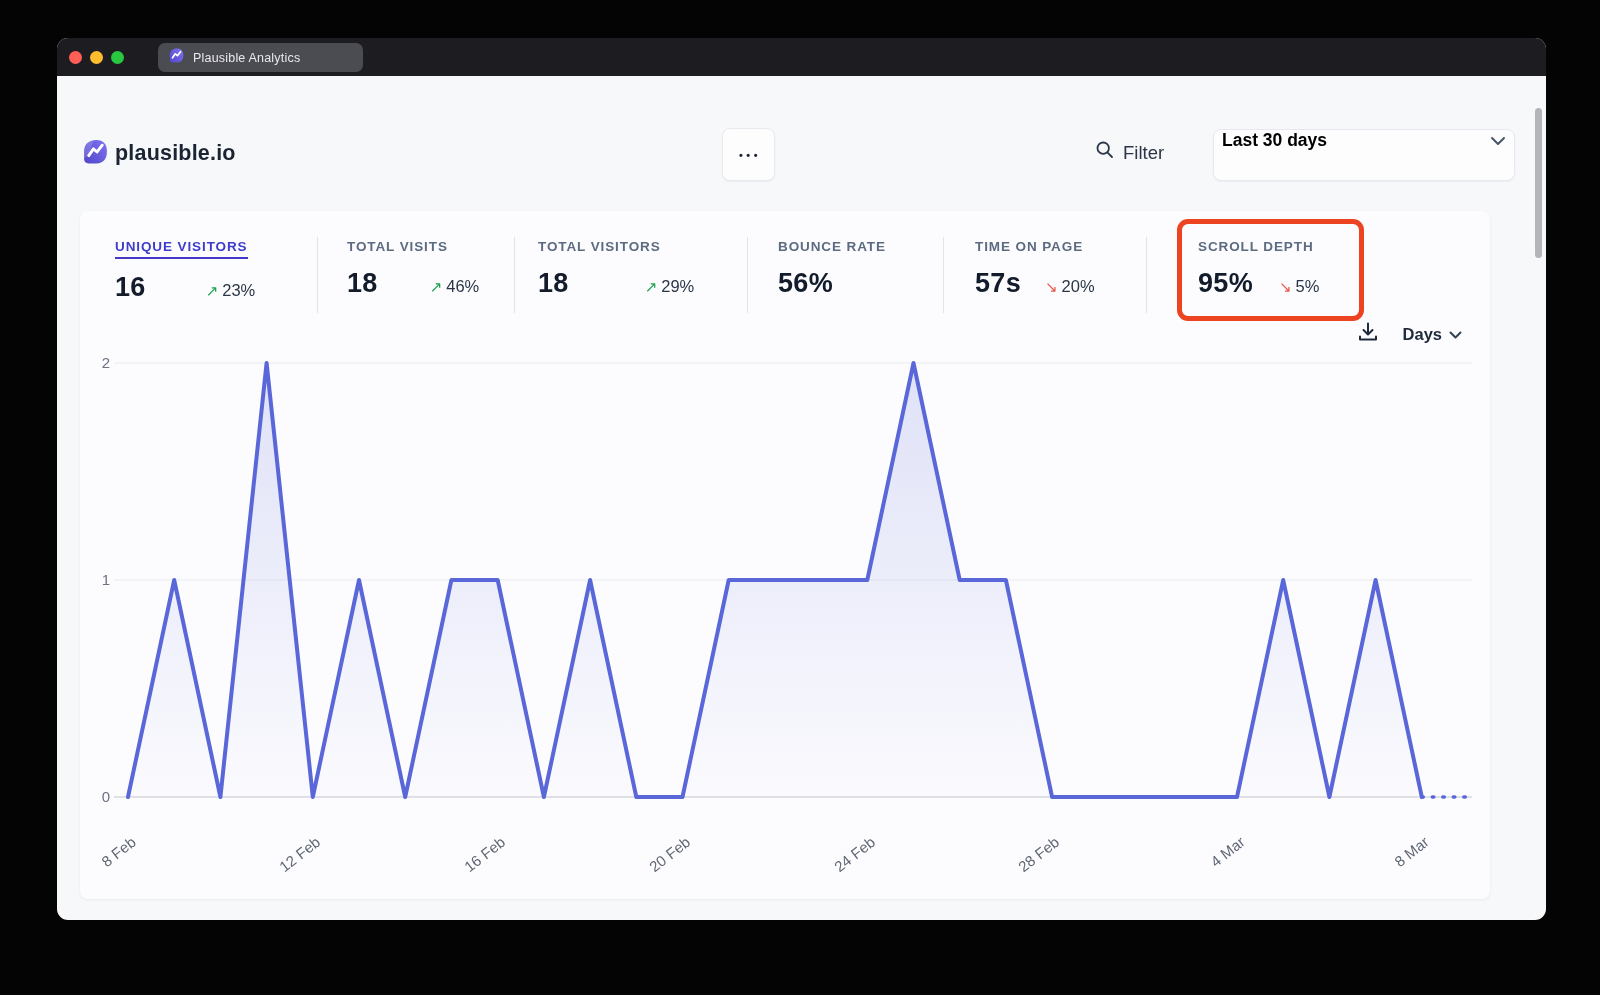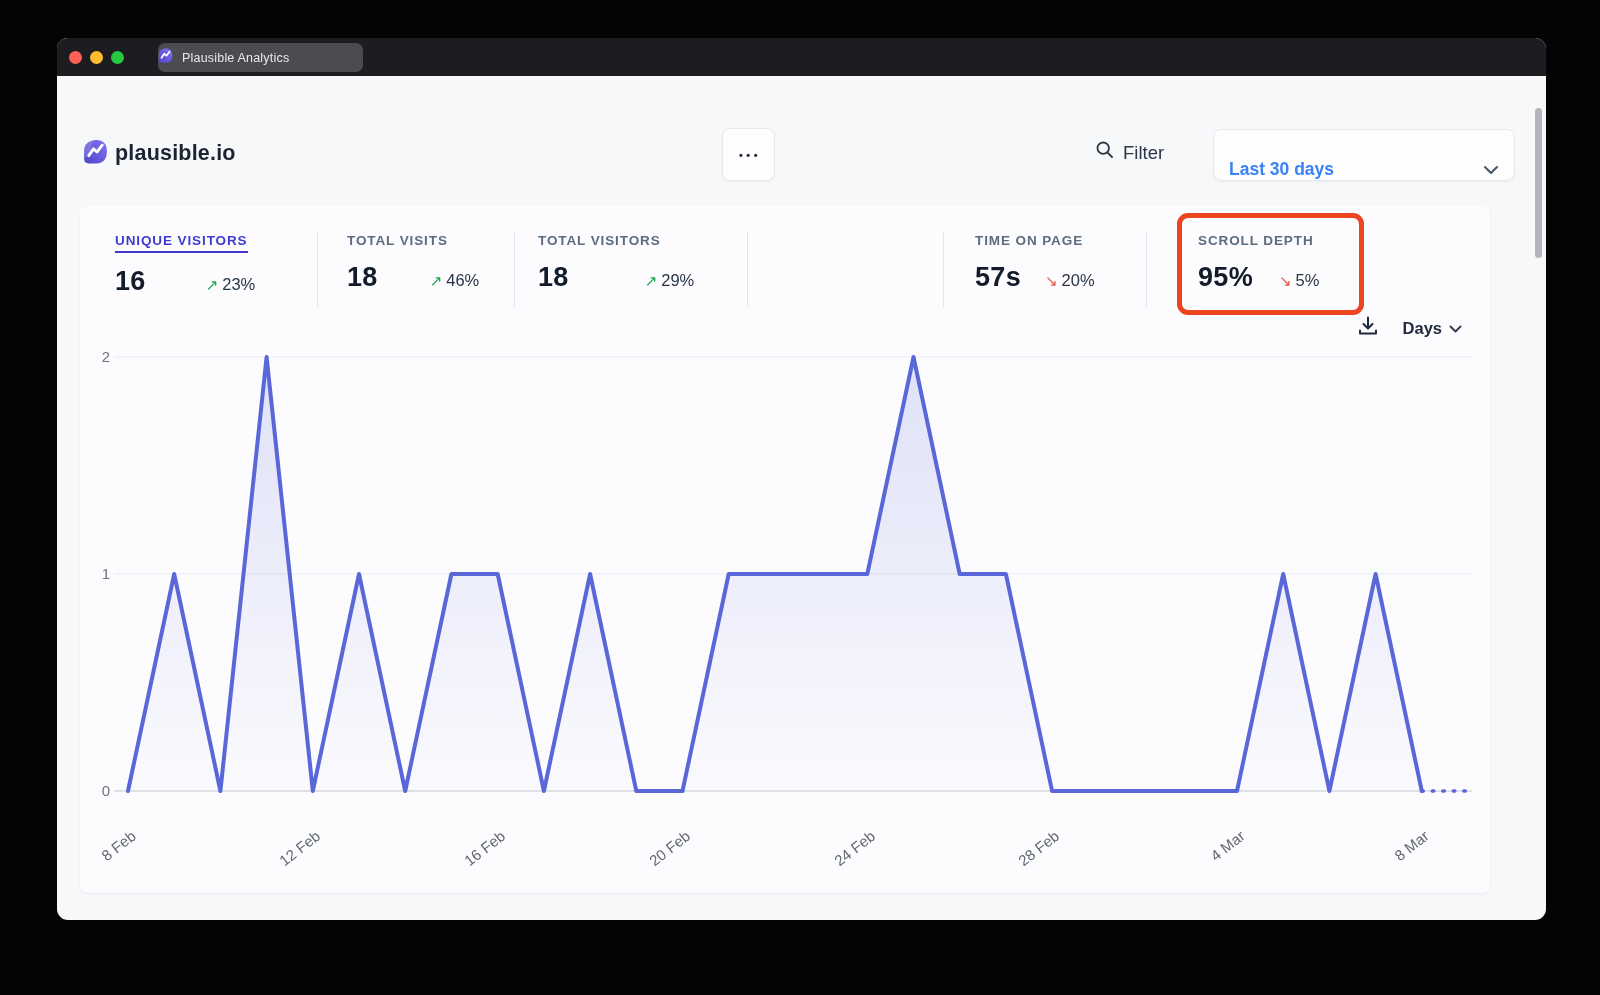--- a/index.html
+++ b/index.html
@@ -7,45 +7,45 @@
 
   .window { position:absolute; left:57px; top:38px; width:1489px; height:882px;
             border-radius:11px; overflow:hidden; background:#f7f8fa; }
 
   
   .titlebar { position:absolute; left:0; top:0; right:0; height:38px; background:#1d1d21; }
   .lights { position:absolute; left:12px; top:13px; display:flex; gap:8px; }
   .light { width:13px; height:13px; border-radius:50%; }
   .light.r { background:#ff5f57; } .light.y { background:#febc2e; } .light.g { background:#28c840; }
   .tab { position:absolute; left:101px; top:5px; width:205px; height:29px; background:#4b4b52;
-         border-radius:7px; display:flex; align-items:center; gap:9px; }
+         border-radius:7px; display:flex; align-items:center; gap:9px; padding-left:11px; }
   .tab-title { color:#e9e9ec; font-size:12.5px; letter-spacing:.2px; }
 
   
   .logo-lg { position:absolute; left:26px; top:101px; width:25px; height:27px; }
   .site-name { position:absolute; left:58px; top:103px; font-size:21.5px; font-weight:bold; color:#1b2433; letter-spacing:.2px;text-align:center; }
 
   .pill { background:#fdfdfe; border:1px solid #e7e9ee; border-radius:8px;
           box-shadow:0 1px 2px rgba(16,24,40,.05); }
   .filter-chip { position:absolute; left:206px; top:90px; height:53px; display:flex; align-items:center;
                  gap:8px; padding:0 18px; font-size:17px; color:#4a5568; }
   .filter-chip b { color:#1a2230; font-weight:bold; }
   .chip-close { margin-left:8px; display:flex; align-items:center; cursor:pointer; }
   .more-btn { position:absolute; left:665px; top:90px; width:53px; height:53px;
               display:flex; align-items:center; justify-content:center; }
   .more-dots { font-size:11px; letter-spacing:3.5px; color:#1b2433; font-weight:bold; padding-left:3px; }
 
   .filter-ctl { position:absolute; left:1038px; top:102px; display:flex; align-items:center; gap:8px;
                 color:#2b3648; font-size:18.5px; cursor:pointer; }
   .date-range { position:absolute; left:1156px; top:91px; width:302px; height:52px;
-                display:flex; align-items:flex-end; padding:0 15px; font-size:17.5px; font-weight:600; color:#3b82f6; }
+                display:flex; align-items:flex-start; padding:0 8px; font-size:17.5px; font-weight:600; color:#000000; }
   .date-range .chev { margin-left:auto; }
 
   
-  .card { position:absolute; left:23px; top:167px; width:1410px; height:688px;
+  .card { position:absolute; left:23px; top:173px; width:1410px; height:688px;
           background:#fcfcfe; border-radius:8px; box-shadow:0 1px 3px rgba(16,24,40,.06); }
 
   .metric { position:absolute; top:26px; }
   .m1 { left:35px; } .m2 { left:267px; } .m3 { left:458px; } .m4 { left:698px; } .m5 { left:895px; } .m6 { left:1118px; }
   .metric .mlabel { font-size:13.5px; font-weight:bold; letter-spacing:.9px; color:#5c6b80; white-space:nowrap; }
   .metric.active .mlabel { color:#3f3ccd; border-bottom:2px solid #4338ca; padding-bottom:3px; display:inline-block; }
   .mrow { display:flex; align-items:baseline; margin-top:13px; }
   .mvalue { font-size:27px; font-weight:bold; color:#121c2b; letter-spacing:.3px; }
   .mchange { font-size:16.5px; color:#2a3647; display:flex; align-items:baseline; gap:4px; white-space:nowrap; }
   .arrow-up { color:#1ea352; font-size:15px; }
@@ -175,20 +175,26 @@
       <div class="mrow">
         <span class="mvalue">18</span>
         <span class="mchange g3">
             <span class="arrow-up">↗</span>
             <span>29%</span>
           </span>
       </div>
     </div>
     <div class="vdiv d3"></div>
 
+    <div class="metric m4">
+      <span class="mlabel">BOUNCE RATE</span>
+      <div class="mrow">
+        <span class="mvalue">56%</span>
+      </div>
+    </div>
     <div class="vdiv d4"></div>
 
     <div class="metric m5">
       <span class="mlabel">TIME ON PAGE</span>
       <div class="mrow">
         <span class="mvalue">57s</span>
         <span class="mchange g5">
             <span class="arrow-down">↘</span>
             <span>20%</span>
           </span>

